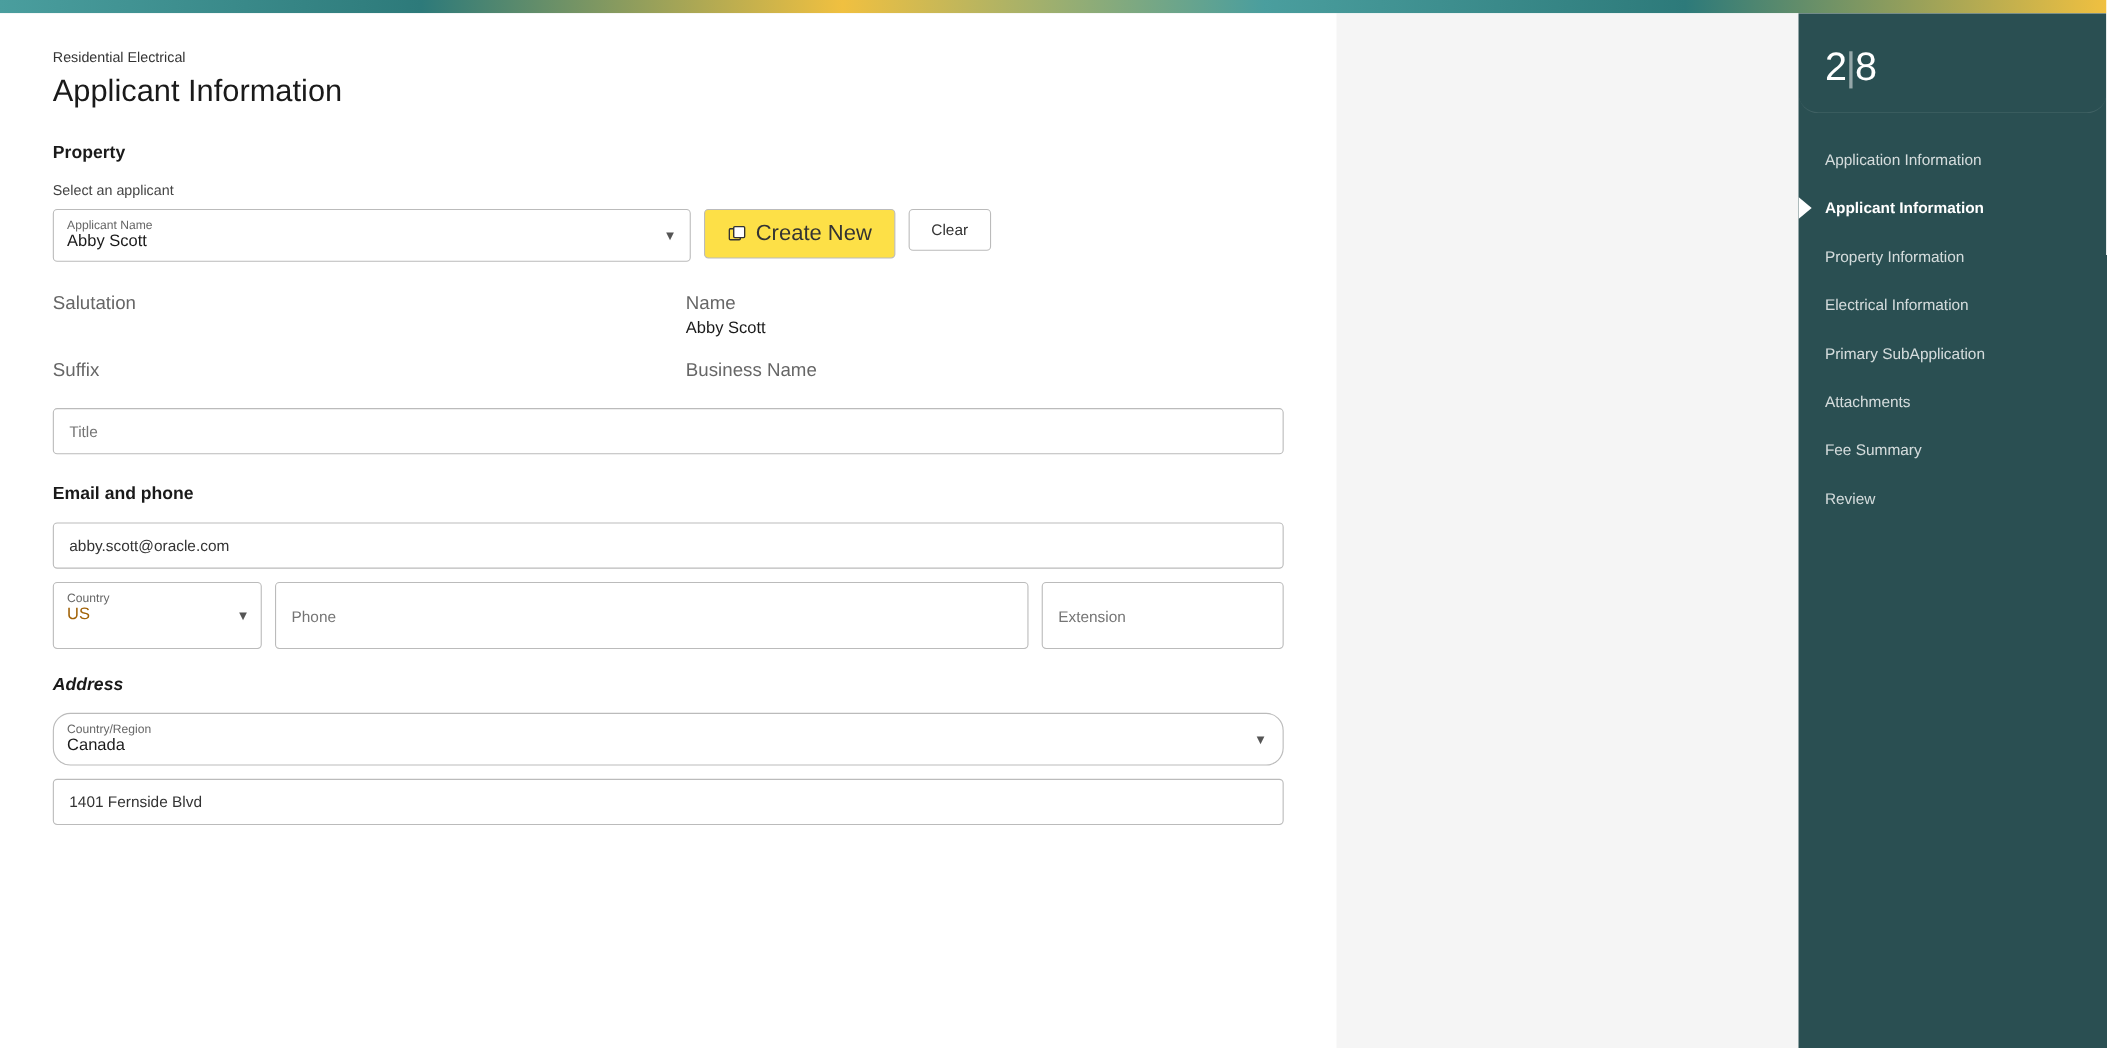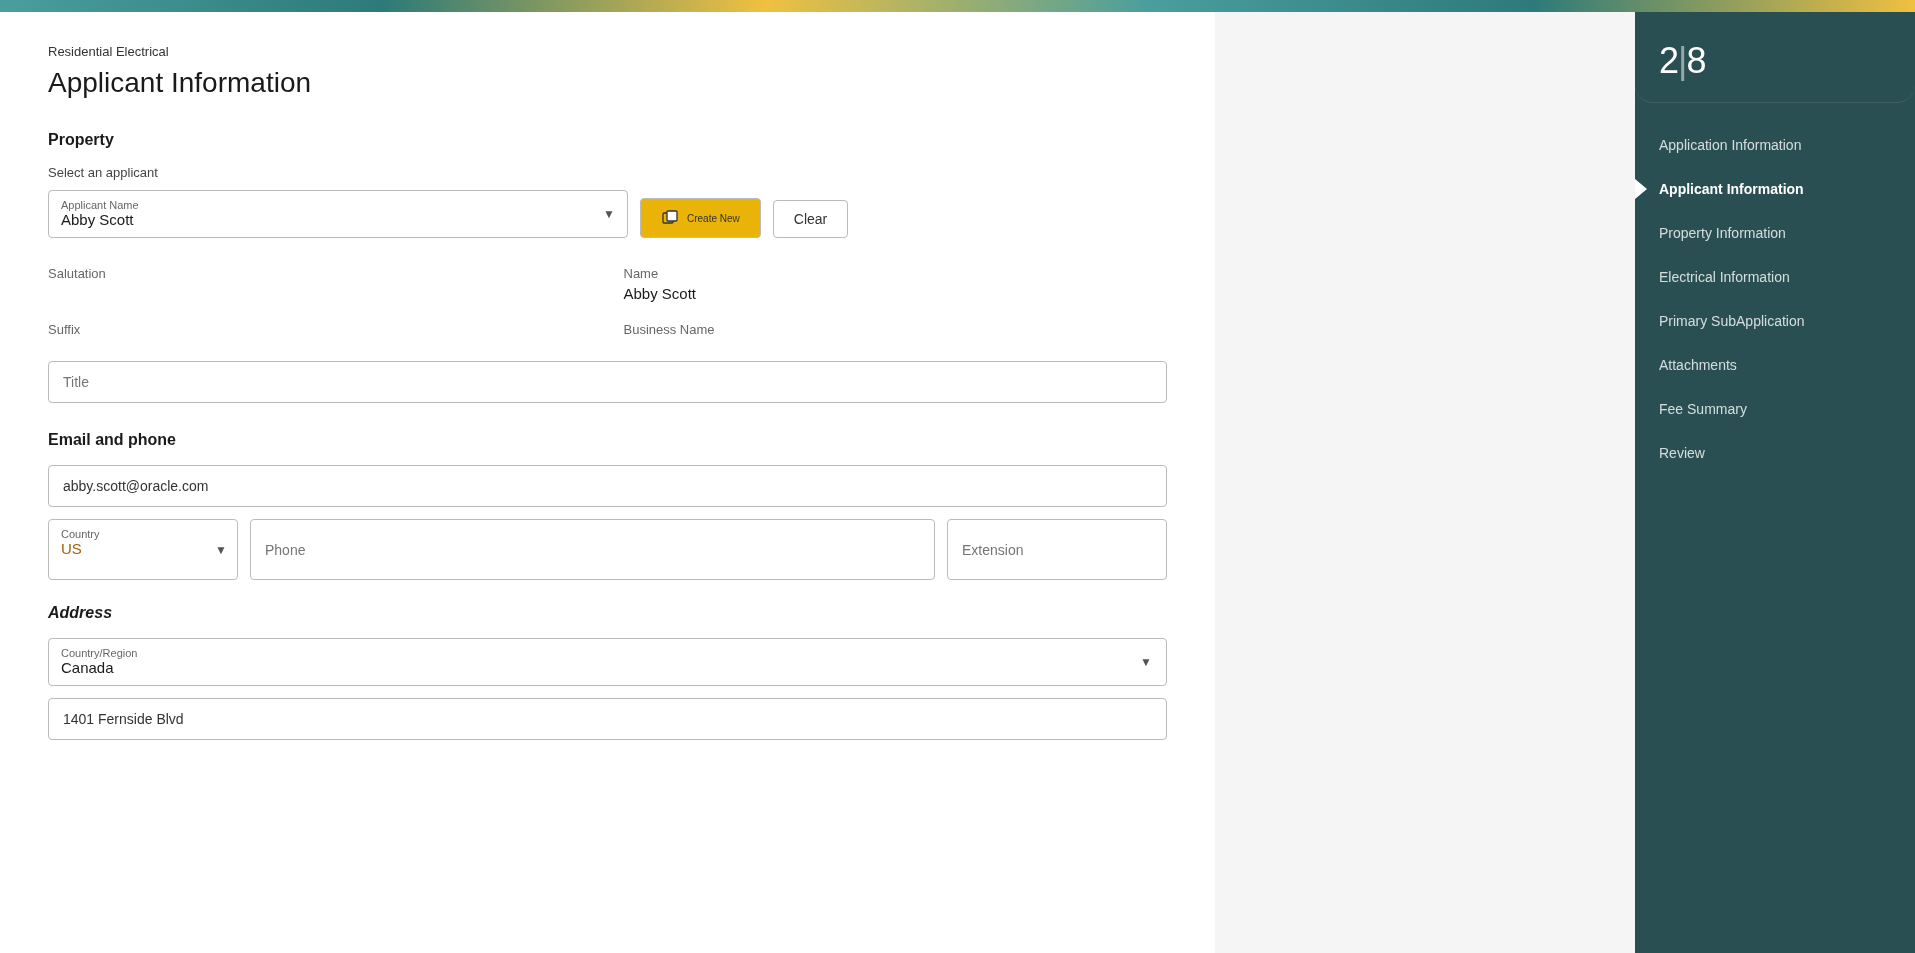--- a/index.html
+++ b/index.html
@@ -53,21 +53,21 @@
     }
 
     .subsection-label {
       font-size: 13px;
       color: #444;
       margin-bottom: 10px;
     }
 
     .select-applicant-row {
       display: flex;
-      align-items: flex-end;
+      align-items: flex-start;
       gap: 12px;
       margin-bottom: 28px;
     }
 
     .applicant-select-wrapper {
       position: relative;
       width: 580px;
       border: 1px solid #bbb;
       border-radius: 4px;
       background: #fff;
@@ -93,24 +93,24 @@
       color: #555;
       font-size: 12px;
     }
 
     .btn-create-new {
       display: flex;
       align-items: center;
       gap: 8px;
       padding: 10px 20px;
       border: 1px solid #bbb;
-      background: #eab308;
+      background: #fde047;
       border-radius: 4px;
       cursor: pointer;
-      font-size: 10px;
+      font-size: 20px;
       color: #333;
     }
 
     .btn-clear {
       padding: 10px 20px;
       border: 1px solid #bbb;
       background: #fff;
       border-radius: 4px;
       cursor: pointer;
       font-size: 14px;
@@ -121,21 +121,21 @@
       display: flex;
       gap: 32px;
       margin-bottom: 20px;
     }
 
     .form-field {
       flex: 1;
     }
 
     .form-field-label {
-      font-size: 13px;
+      font-size: 17px;
       color: #666;
       margin-bottom: 4px;
     }
 
     .form-field-value {
       font-size: 15px;
       color: #1a1a1a;
     }
 
     .form-input {
@@ -218,21 +218,21 @@
       font-weight: 700;
       color: #1a1a1a;
       margin-bottom: 16px;
       font-style: italic;
     }
 
     .country-region-wrapper {
       position: relative;
       width: 100%;
       border: 1px solid #bbb;
-      border-radius: 4px;
+      border-radius: 16px;
       background: #fff;
       padding: 8px 40px 8px 12px;
       margin-bottom: 12px;
     }
 
     .country-region-label {
       font-size: 11px;
       color: #666;
       display: block;
     }

